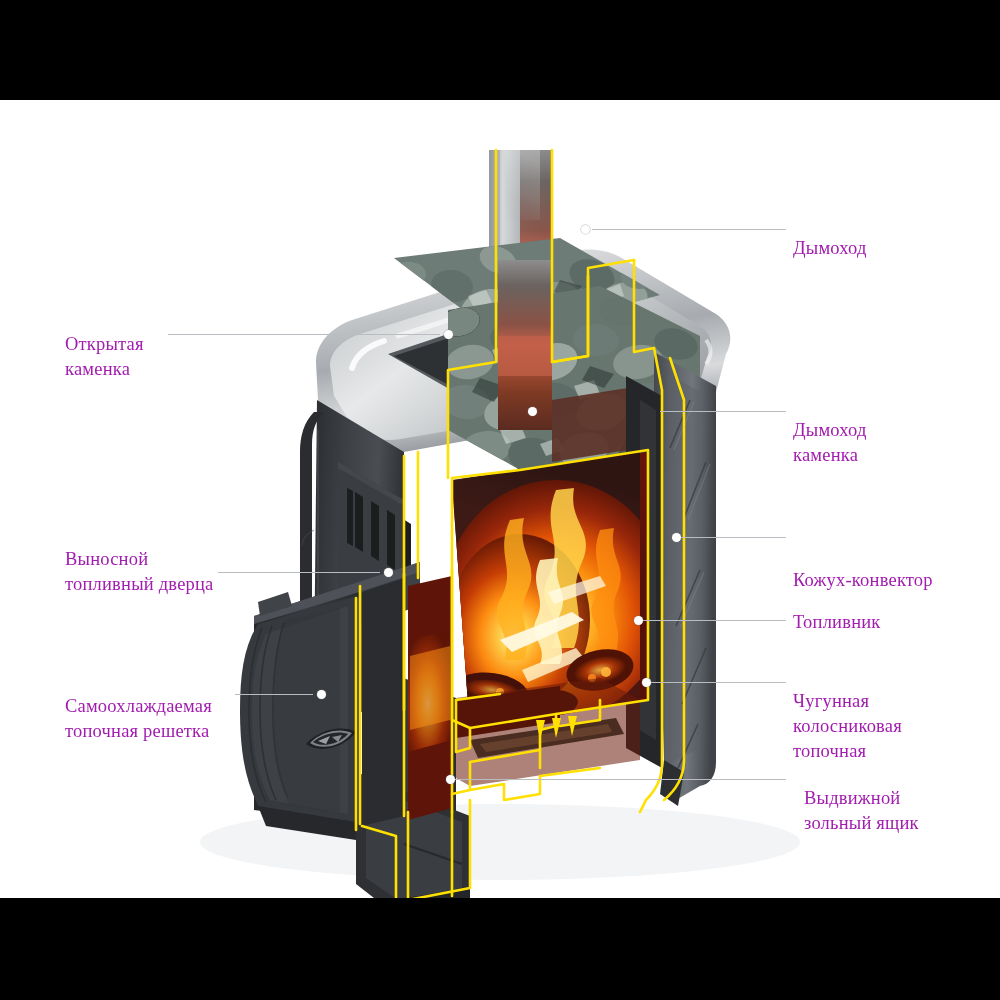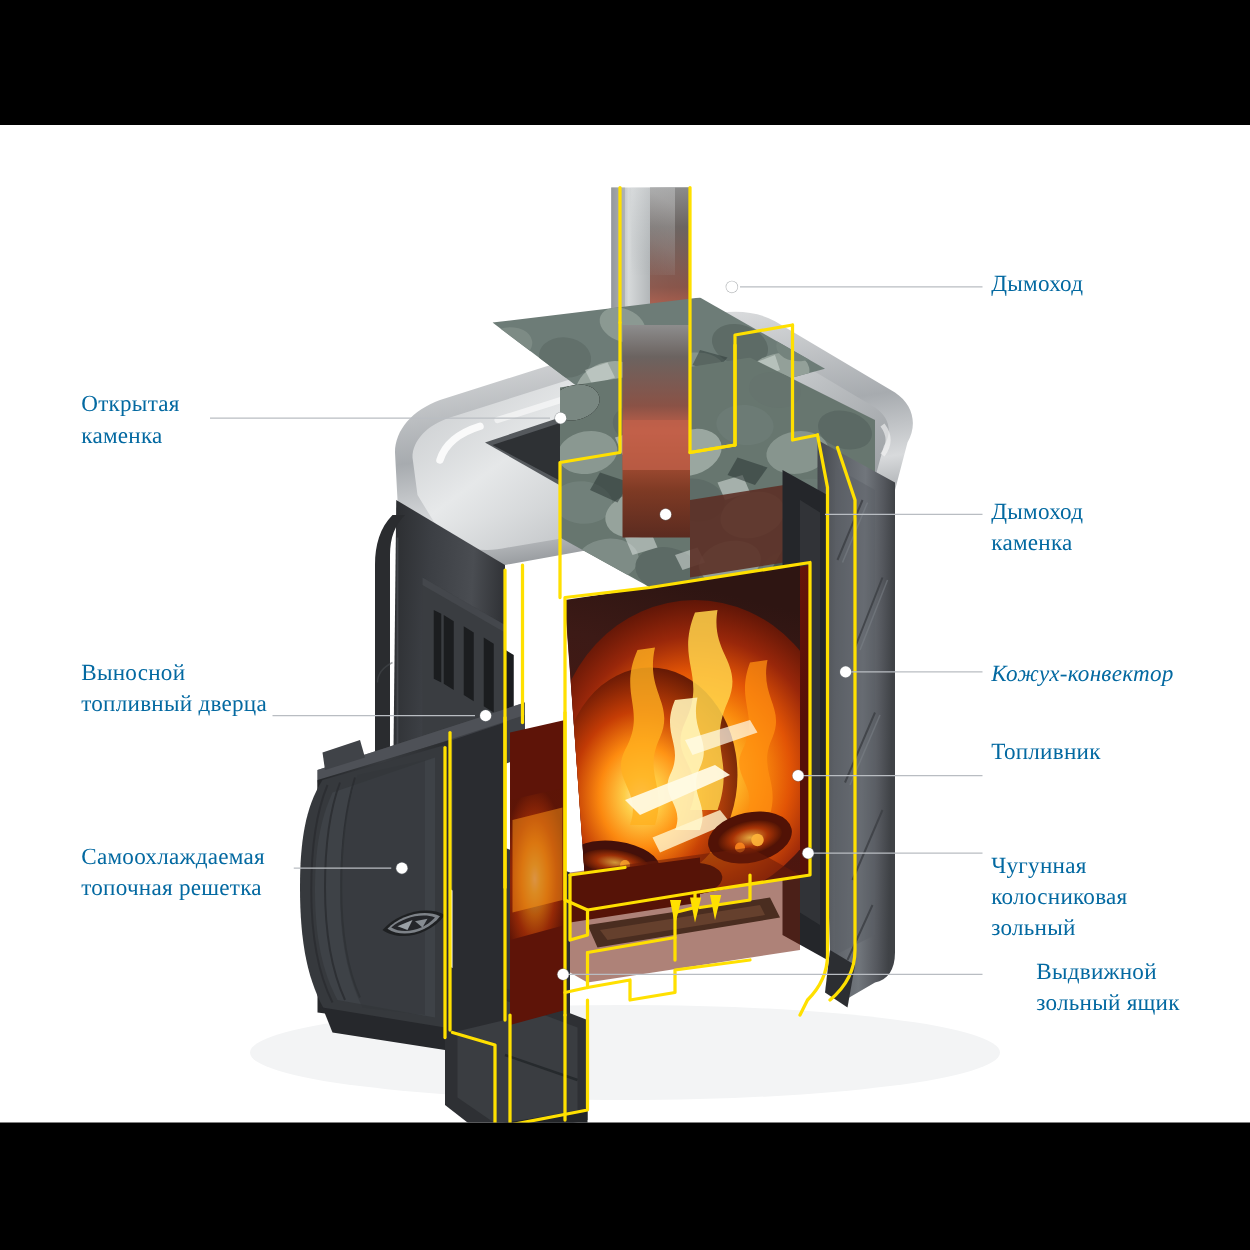--- a/index.html
+++ b/index.html
@@ -16,23 +16,24 @@
   .bar { position:absolute; left:0; width:1000px; background:#000; }
   #bar-top { top:0; height:100px; }
   #bar-bottom { top:898px; height:102px; }
 
   
   .label {
     position:absolute;
     font-family:"Liberation Serif", serif;
     font-size:18.5px;
     line-height:25px;
-    color:#0369a1;
+    color:#a21caf;
     letter-spacing:.2px;
     white-space:nowrap;
+    margin-top:20px;
   }
   .label.right { text-align:left; }
   .label.left  { text-align:left; }
 
   .lead {
     position:absolute;
     height:1px;
     background:#b9bdc2;
   }
   .dot {
@@ -519,46 +520,46 @@
       <div class="dot" style="left:528px; top:307px;"></div>
       <div class="label right" style="left:793px; top:298px;">
         <span class="nowrapline">Дымоход</span>
         <span class="nowrapline">каменка</span>
       </div>
     </div>
 
     <div>
       <div class="lead" style="left:678px; top:437px; width:108px;"></div>
       <div class="dot" style="left:672px; top:433px;"></div>
-      <div class="label right" style="left:793px; top:428px;font-style:italic;">
+      <div class="label right" style="left:793px; top:448px;">
         <span class="nowrapline">Кожух-конвектор</span>
       </div>
     </div>
 
     <div>
       <div class="lead" style="left:640px; top:520px; width:146px;"></div>
       <div class="dot" style="left:634px; top:516px;"></div>
       <div class="label right" style="left:793px; top:490px;">
         <span class="nowrapline">Топливник</span>
       </div>
     </div>
 
     <div>
       <div class="lead" style="left:648px; top:582px; width:138px;"></div>
       <div class="dot" style="left:642px; top:578px;"></div>
-      <div class="label right" style="left:793px; top:581px;">
+      <div class="label right" style="left:793px; top:569px;">
         <span class="nowrapline">Чугунная</span>
         <span class="nowrapline">колосниковая</span>
-        <span class="nowrapline">зольный</span>
+        <span class="nowrapline">топочная</span>
       </div>
     </div>
 
     <div>
       <div class="lead" style="left:452px; top:679px; width:334px;"></div>
       <div class="dot" style="left:446px; top:675px;"></div>
-      <div class="label right" style="left:829px; top:666px;">
+      <div class="label right" style="left:804px; top:666px;">
         <span class="nowrapline">Выдвижной</span>
         <span class="nowrapline">зольный ящик</span>
       </div>
     </div>
 
   </div>
 </div>
 
 </body></html>

